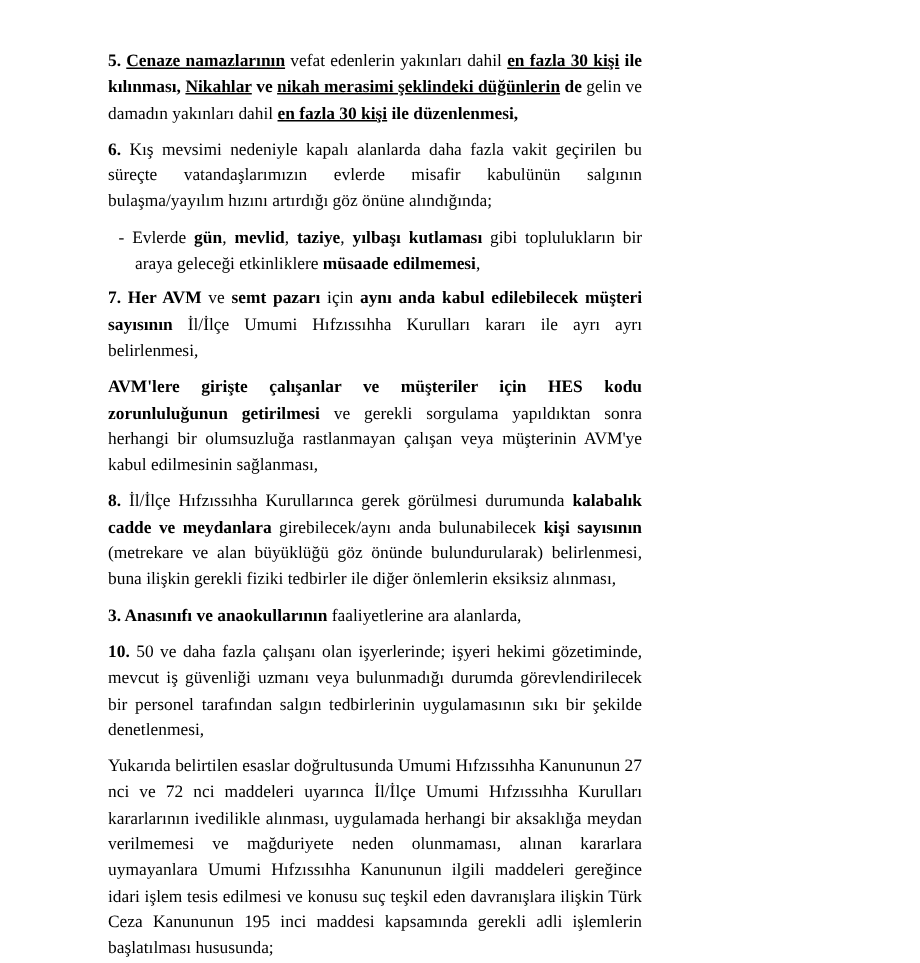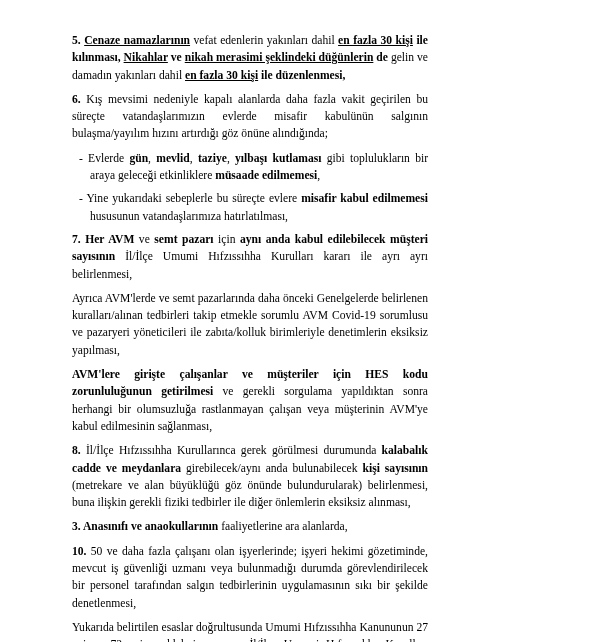--- a/index.html
+++ b/index.html
@@ -46,25 +46,23 @@
 
 <div class="page">
   <div class="doc-body">
 
     <p class="para-block"><span style="font-weight: bold;">5. </span><span style="font-weight: bold; text-decoration: underline;">Cenaze namazlarının</span><span> vefat edenlerin yakınları dahil </span><span style="font-weight: bold; text-decoration: underline;">en fazla 30 kişi</span><span style="font-weight: bold;"> ile kılınması, </span><span style="font-weight: bold; text-decoration: underline;">Nikahlar</span><span style="font-weight: bold;"> ve </span><span style="font-weight: bold; text-decoration: underline;">nikah merasimi şeklindeki düğünlerin</span><span style="font-weight: bold;"> de</span><span> gelin ve damadın yakınları dahil </span><span style="font-weight: bold; text-decoration: underline;">en fazla 30 kişi</span><span style="font-weight: bold;"> ile düzenlenmesi,</span></p>
 
     <p class="para-block"><span style="font-weight: bold;">6. </span><span>Kış mevsimi nedeniyle kapalı alanlarda daha fazla vakit geçirilen bu süreçte vatandaşlarımızın evlerde misafir kabulünün salgının bulaşma/yayılım hızını artırdığı göz önüne alındığında;</span></p>
 
     <p class="dash-item"><span>- </span><span>Evlerde </span><span style="font-weight: bold;">gün</span><span>, </span><span style="font-weight: bold;">mevlid</span><span>, </span><span style="font-weight: bold;">taziye</span><span>, </span><span style="font-weight: bold;">yılbaşı kutlaması</span><span> gibi toplulukların bir araya geleceği etkinliklere </span><span style="font-weight: bold;">müsaade edilmemesi</span><span>,</span></p>
 
-    <p class="dash-item"><span>- </span><span>Yine yukarıdaki sebeplerle bu süreçte evlere </span><span style="font-weight: bold;">misafir kabul edilmemesi</span><span> hususunun vatandaşlarımıza hatırlatılması,</span></p>
 
     <p class="para-block"><span style="font-weight: bold;">7. </span><span style="font-weight: bold;">Her </span><span style="font-weight: bold;">AVM</span><span> ve </span><span style="font-weight: bold;">semt pazarı</span><span> için </span><span style="font-weight: bold;">aynı anda kabul edilebilecek müşteri sayısının</span><span> İl/İlçe Umumi Hıfzıssıhha Kurulları kararı ile ayrı ayrı belirlenmesi,</span></p>
 
-    <p class="para-block"><span>Ayrıca AVM'lerde ve semt pazarlarında daha önceki Genelgelerde belirlenen kuralları/alınan tedbirleri takip etmekle sorumlu AVM Covid-19 sorumlusu ve pazaryeri yöneticileri ile zabıta/kolluk birimleriyle denetimlerin eksiksiz yapılması,</span></p>
 
     <p class="para-block"><span style="font-weight: bold; margin-top: 34px;">AVM'lere girişte çalışanlar ve müşteriler için HES kodu zorunluluğunun getirilmesi</span><span> ve gerekli sorgulama yapıldıktan sonra herhangi bir olumsuzluğa rastlanmayan çalışan veya müşterinin AVM'ye kabul edilmesinin sağlanması,</span></p>
 
     <p class="para-block"><span style="font-weight: bold;">8. </span><span>İl/İlçe Hıfzıssıhha Kurullarınca gerek görülmesi durumunda</span><span style="font-weight: bold;"> kalabalık cadde ve meydanlara</span><span> girebilecek/aynı anda bulunabilecek </span><span style="font-weight: bold;">kişi sayısının</span><span> (metrekare ve alan büyüklüğü göz önünde bulundurularak) belirlenmesi, buna ilişkin gerekli fiziki tedbirler ile diğer önlemlerin eksiksiz alınması,</span></p>
 
     <p class="para-block"><span style="font-weight: bold;">3. Anasınıfı ve anaokullarının</span><span> faaliyetlerine ara alanlarda,</span></p>
 
     <p class="para-block"><span style="font-weight: bold;">10. </span><span>50 ve daha fazla çalışanı olan işyerlerinde; işyeri hekimi gözetiminde, mevcut iş güvenliği uzmanı veya bulunmadığı durumda görevlendirilecek bir personel tarafından salgın tedbirlerinin uygulamasının sıkı bir şekilde denetlenmesi,</span></p>
 
 

